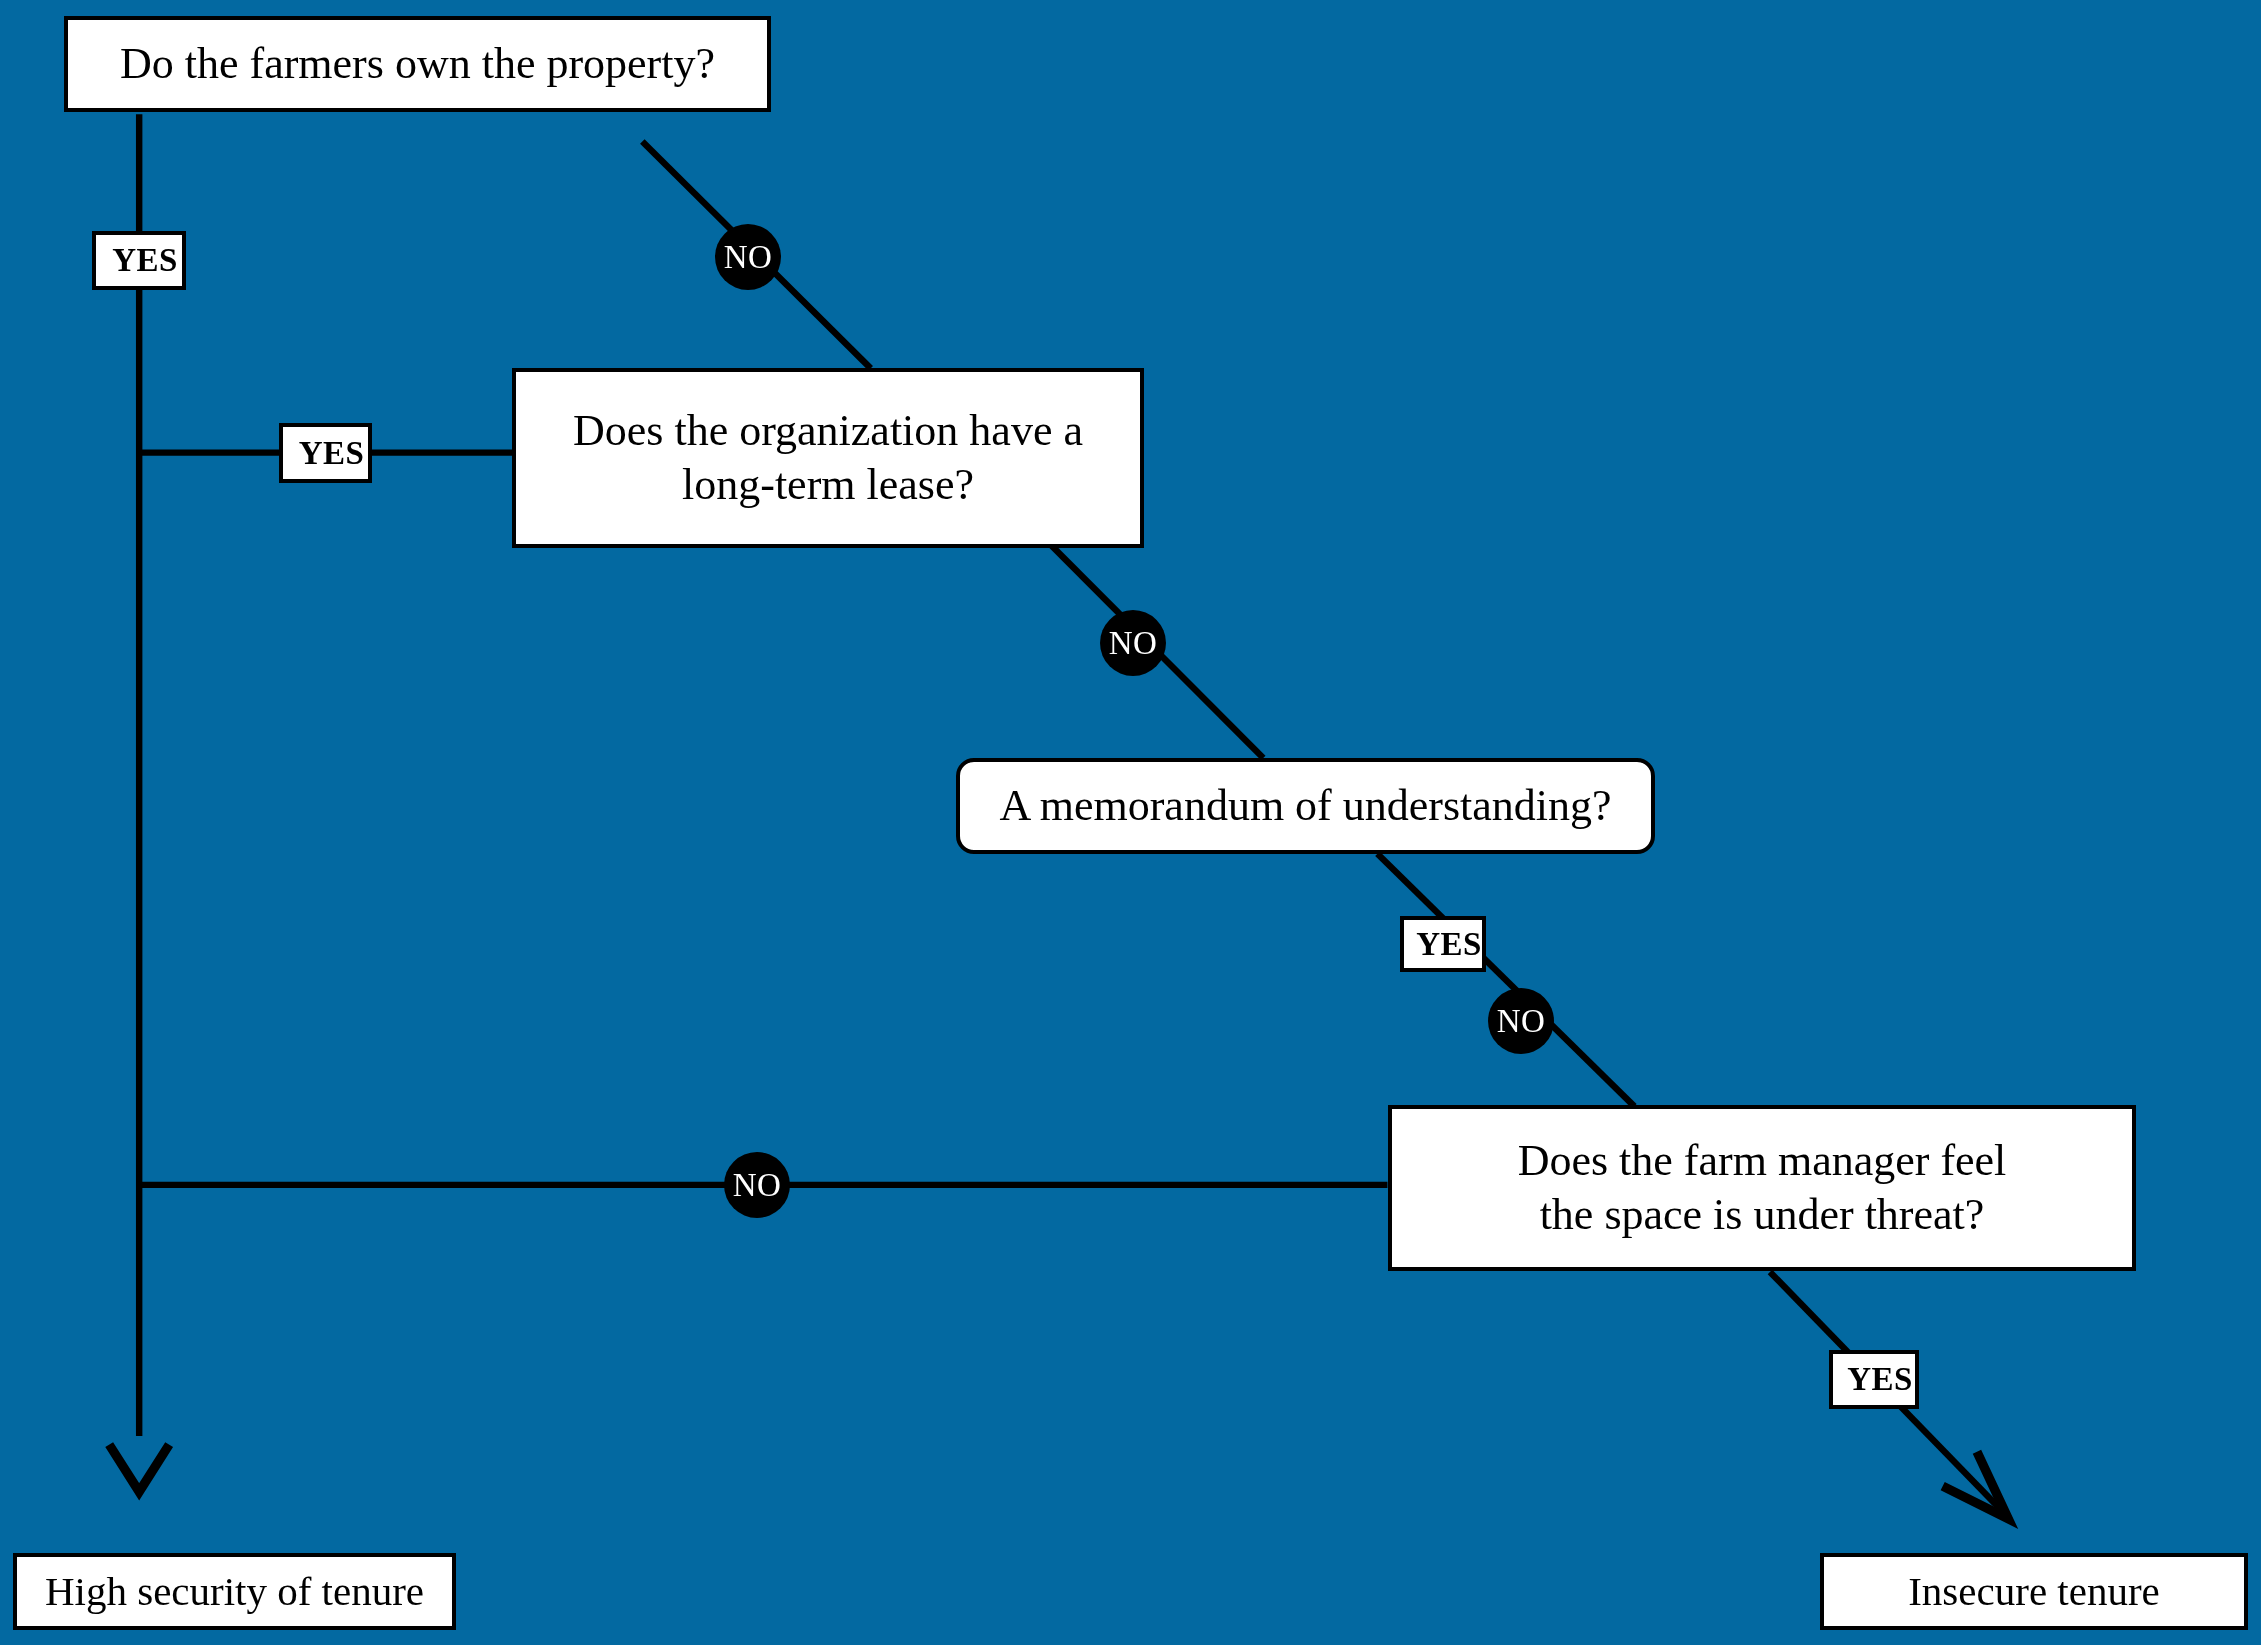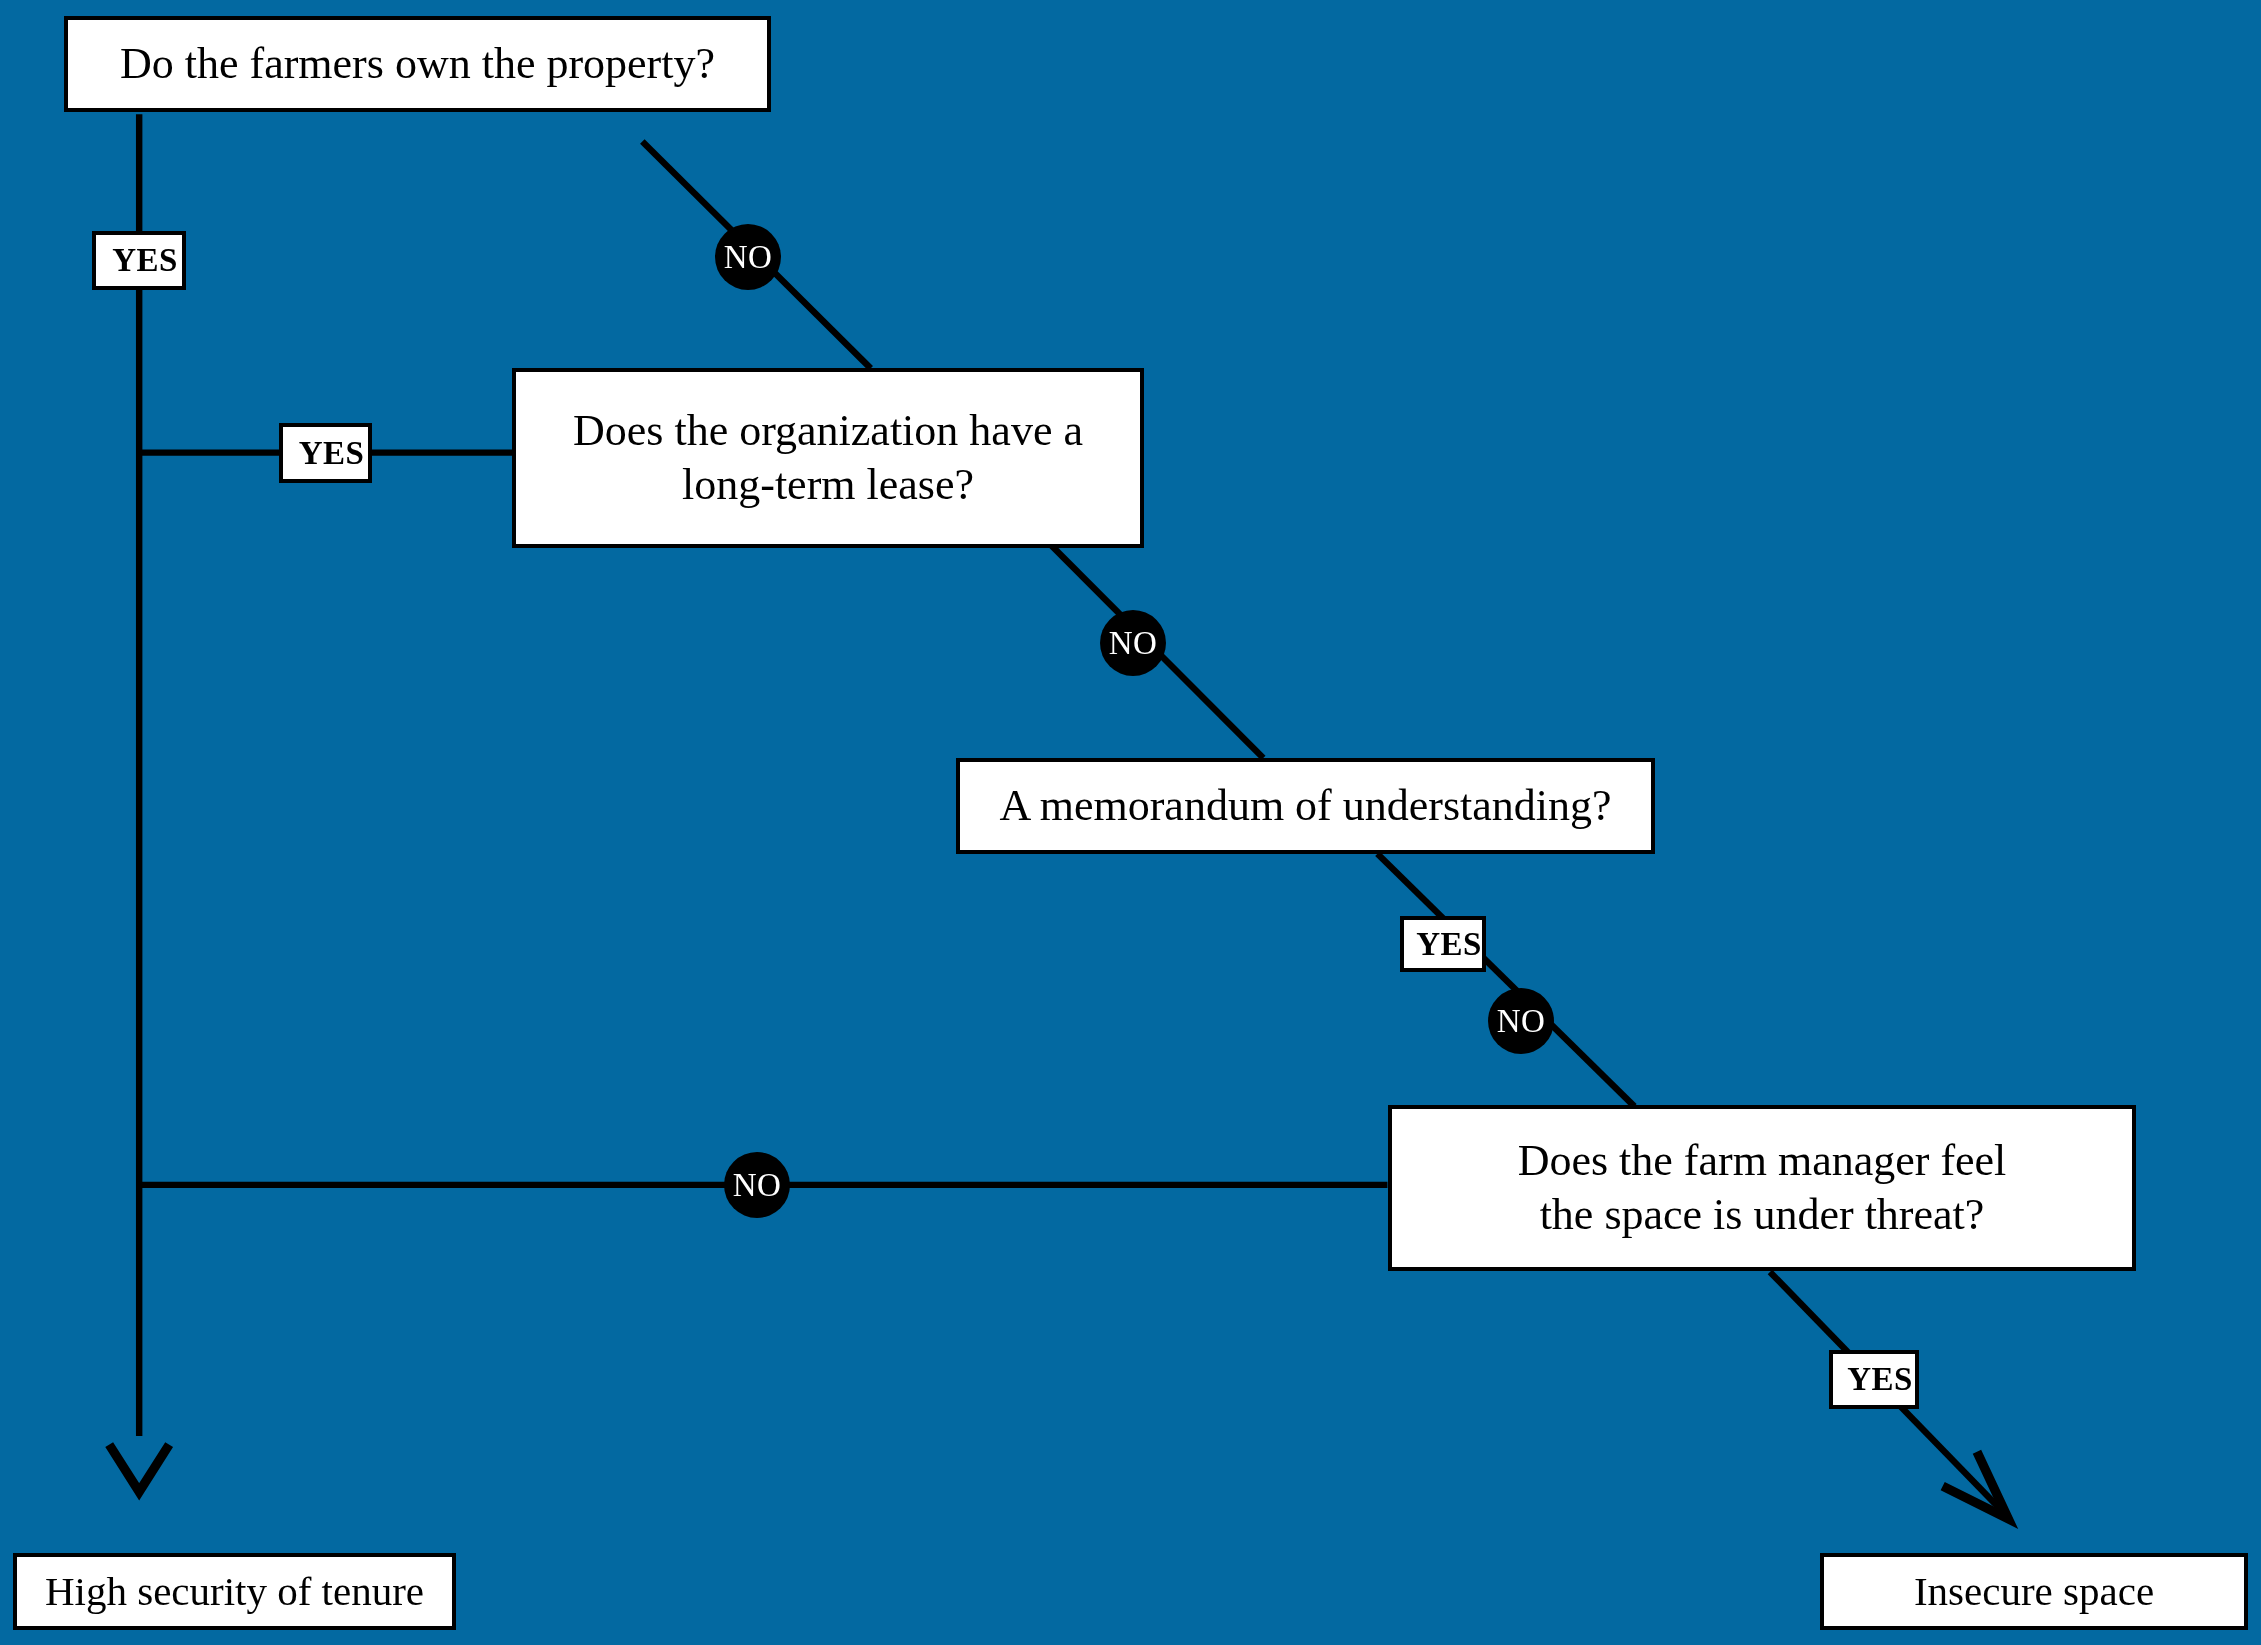--- a/index.html
+++ b/index.html
@@ -100,35 +100,35 @@
 
   <div class="node-box" style="left:64px; top:15.7px; width:707px; height:96px;">
     <span>Do the farmers own the property?</span>
   </div>
 
   <div class="node-box" style="left:512px; top:368px; width:632px; height:180px; white-space:pre-line;">
     <span>Does the organization have a
 long-term lease?</span>
   </div>
 
-  <div class="node-box" style="left:956px; top:758px; width:699px; height:96px;">
+  <div class="node-box" style="left:956px; top:758px; width:699px; height:96px;border-radius:18px;">
     <span>A memorandum of understanding?</span>
   </div>
 
   <div class="node-box" style="left:1388px; top:1105px; width:748px; height:166px; white-space:pre-line;">
     <span>Does the farm manager feel
 the space is under threat?</span>
   </div>
 
   <div class="node-box" style="left:13px; top:1553px; width:443px; height:77px; font-size:41px;justify-content:center;">
     <span>High security of tenure</span>
   </div>
 
   <div class="node-box" style="left:1820px; top:1553px; width:428px; height:77px; font-size:41px;">
-    <span>Insecure space</span>
+    <span>Insecure tenure</span>
   </div>
 
   <div class="edge-label-box" style="left:92px; top:231px; width:94px; height:59px;">
     <span>YES</span>
   </div>
 
   <div class="edge-label-circle" style="left:715px; top:224px; width:66px; height:66px;">
     <span>NO</span>
   </div>
 

